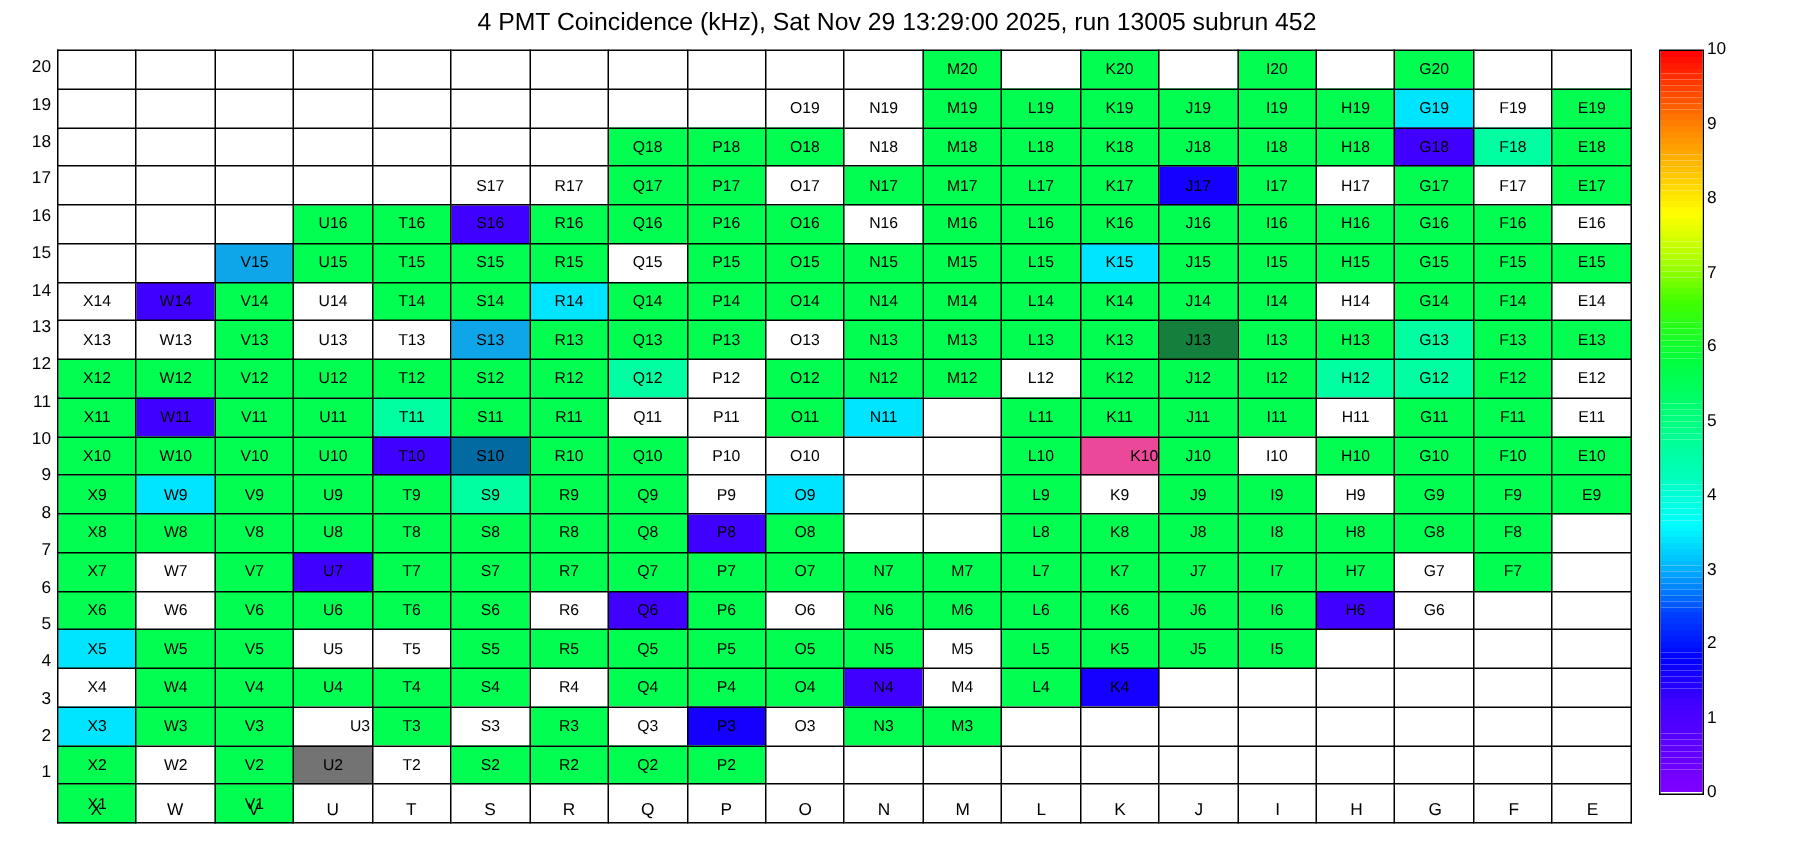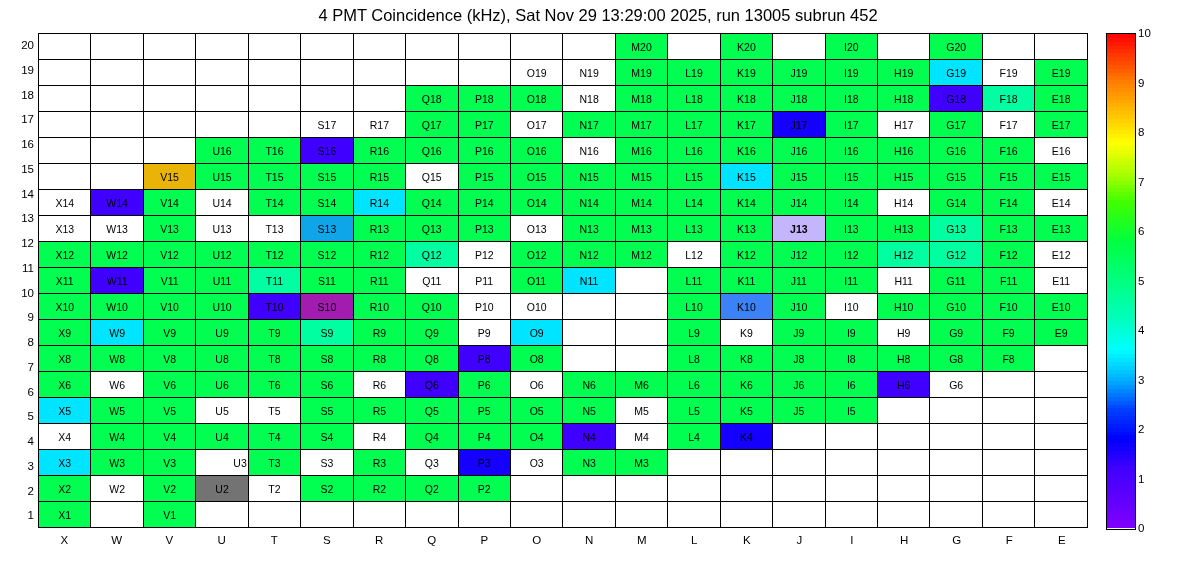--- a/index.html
+++ b/index.html
@@ -157,21 +157,21 @@
             <td style="background: rgb(0, 255, 80);">J16</td>
             <td style="background: rgb(0, 255, 80);">I16</td>
             <td style="background: rgb(0, 255, 80);">H16</td>
             <td style="background: rgb(0, 255, 80);">G16</td>
             <td style="background: rgb(0, 255, 80);">F16</td>
             <td style="background: rgb(255, 255, 255);">E16</td>
           </tr>
           <tr>
             <td style="background: rgb(255, 255, 255);"></td>
             <td style="background: rgb(255, 255, 255);"></td>
-            <td style="background: #eab308;">V15</td>
+            <td style="background: #0ea5e9;">V15</td>
             <td style="background: rgb(0, 255, 80);">U15</td>
             <td style="background: rgb(0, 255, 80);">T15</td>
             <td style="background: rgb(0, 255, 80);">S15</td>
             <td style="background: rgb(0, 255, 80);">R15</td>
             <td style="background: rgb(255, 255, 255);">Q15</td>
             <td style="background: rgb(0, 255, 80);">P15</td>
             <td style="background: rgb(0, 255, 80);">O15</td>
             <td style="background: rgb(0, 255, 80);">N15</td>
             <td style="background: rgb(0, 255, 80);">M15</td>
             <td style="background: rgb(0, 255, 80);">L15</td>
@@ -213,21 +213,21 @@
             <td style="background: rgb(255, 255, 255);">T13</td>
             <td style="background: #0ea5e9;">S13</td>
             <td style="background: rgb(0, 255, 80);">R13</td>
             <td style="background: rgb(0, 255, 80);">Q13</td>
             <td style="background: rgb(0, 255, 80);">P13</td>
             <td style="background: rgb(255, 255, 255);">O13</td>
             <td style="background: rgb(0, 255, 80);">N13</td>
             <td style="background: rgb(0, 255, 80);">M13</td>
             <td style="background: rgb(0, 255, 80);">L13</td>
             <td style="background: rgb(0, 255, 80);">K13</td>
-            <td style="background: #c4b5fd; font-weight: bold;">J13</td>
+            <td style="background: #15803d;">J13</td>
             <td style="background: rgb(0, 255, 80);">I13</td>
             <td style="background: rgb(0, 255, 80);">H13</td>
             <td style="background: rgb(0, 255, 160);">G13</td>
             <td style="background: rgb(0, 255, 80);">F13</td>
             <td style="background: rgb(0, 255, 80);">E13</td>
           </tr>
           <tr>
             <td style="background: rgb(0, 255, 80);">X12</td>
             <td style="background: rgb(0, 255, 80);">W12</td>
             <td style="background: rgb(0, 255, 80);">V12</td>
@@ -270,29 +270,29 @@
             <td style="background: rgb(0, 255, 80);">G11</td>
             <td style="background: rgb(0, 255, 80);">F11</td>
             <td style="background: rgb(255, 255, 255); margin-left: 45px;">E11</td>
           </tr>
           <tr>
             <td style="background: rgb(0, 255, 80);">X10</td>
             <td style="background: rgb(0, 255, 80);">W10</td>
             <td style="background: rgb(0, 255, 80);">V10</td>
             <td style="background: rgb(0, 255, 80);">U10</td>
             <td style="background: rgb(64, 0, 255);">T10</td>
-            <td style="background: #a21caf;">S10</td>
+            <td style="background: #0369a1;">S10</td>
             <td style="background: rgb(0, 255, 80);">R10</td>
             <td style="background: rgb(0, 255, 80);">Q10</td>
             <td style="background: rgb(255, 255, 255);">P10</td>
             <td style="background: rgb(255, 255, 255);">O10</td>
             <td style="background: rgb(255, 255, 255);"></td>
             <td style="background: rgb(255, 255, 255);"></td>
             <td style="background: rgb(0, 255, 80);">L10</td>
-            <td style="background: #3b82f6;">K10</td>
+            <td style="background: #ec4899; text-align: right;">K10</td>
             <td style="background: rgb(0, 255, 80);">J10</td>
             <td style="background: rgb(255, 255, 255);">I10</td>
             <td style="background: rgb(0, 255, 80);">H10</td>
             <td style="background: rgb(0, 255, 80);">G10</td>
             <td style="background: rgb(0, 255, 80);">F10</td>
             <td style="background: rgb(0, 255, 80);">E10</td>
           </tr>
           <tr>
             <td style="background: rgb(0, 255, 80);">X9</td>
             <td style="background: rgb(0, 229, 255);">W9</td>
@@ -328,20 +328,42 @@
             <td style="background: rgb(0, 255, 80);">O8</td>
             <td style="background: rgb(255, 255, 255);"></td>
             <td style="background: rgb(255, 255, 255);"></td>
             <td style="background: rgb(0, 255, 80);">L8</td>
             <td style="background: rgb(0, 255, 80);">K8</td>
             <td style="background: rgb(0, 255, 80);">J8</td>
             <td style="background: rgb(0, 255, 80);">I8</td>
             <td style="background: rgb(0, 255, 80);">H8</td>
             <td style="background: rgb(0, 255, 80);">G8</td>
             <td style="background: rgb(0, 255, 80);">F8</td>
+            <td style="background: rgb(255, 255, 255);"></td>
+          </tr>
+          <tr>
+            <td style="background: rgb(0, 255, 80);">X7</td>
+            <td style="background: rgb(255, 255, 255);">W7</td>
+            <td style="background: rgb(0, 255, 80);">V7</td>
+            <td style="background: rgb(64, 0, 255);">U7</td>
+            <td style="background: rgb(0, 255, 80);">T7</td>
+            <td style="background: rgb(0, 255, 80);">S7</td>
+            <td style="background: rgb(0, 255, 80);">R7</td>
+            <td style="background: rgb(0, 255, 80);">Q7</td>
+            <td style="background: rgb(0, 255, 80);">P7</td>
+            <td style="background: rgb(0, 255, 80);">O7</td>
+            <td style="background: rgb(0, 255, 80);">N7</td>
+            <td style="background: rgb(0, 255, 80);">M7</td>
+            <td style="background: rgb(0, 255, 80);">L7</td>
+            <td style="background: rgb(0, 255, 80);">K7</td>
+            <td style="background: rgb(0, 255, 80);">J7</td>
+            <td style="background: rgb(0, 255, 80);">I7</td>
+            <td style="background: rgb(0, 255, 80);">H7</td>
+            <td style="background: rgb(255, 255, 255);">G7</td>
+            <td style="background: rgb(0, 255, 80);">F7</td>
             <td style="background: rgb(255, 255, 255);"></td>
           </tr>
           <tr>
             <td style="background: rgb(0, 255, 80);">X6</td>
             <td style="background: rgb(255, 255, 255);">W6</td>
             <td style="background: rgb(0, 255, 80);">V6</td>
             <td style="background: rgb(0, 255, 80);">U6</td>
             <td style="background: rgb(0, 255, 80);">T6</td>
             <td style="background: rgb(0, 255, 80);">S6</td>
             <td style="background: rgb(255, 255, 255);">R6</td>

